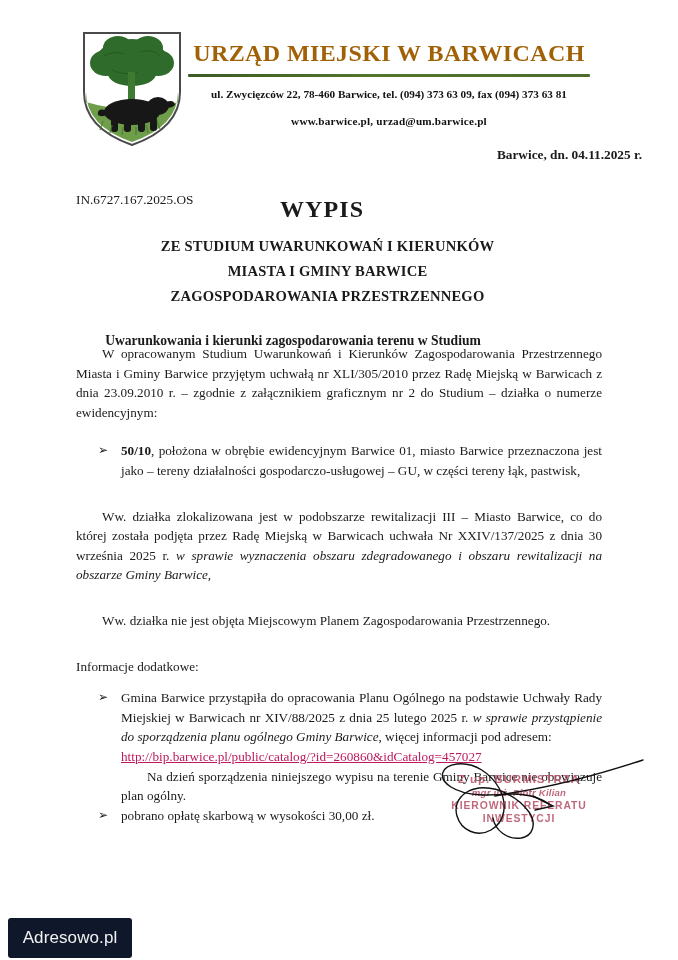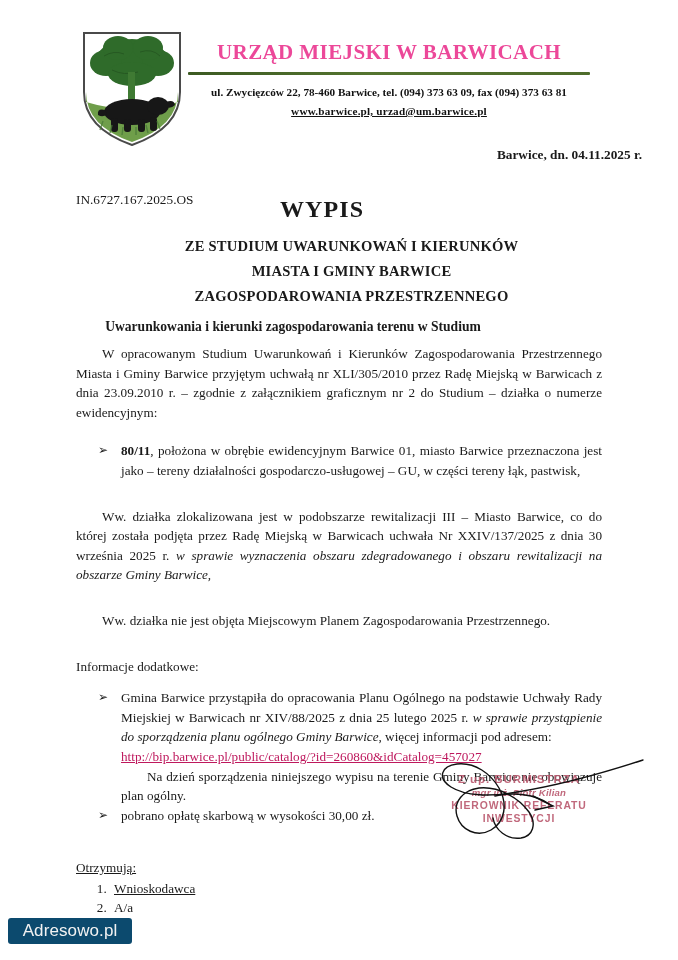--- a/index.html
+++ b/index.html
@@ -35,44 +35,43 @@
   .office-block {
     position: absolute;
     left: 188px;
     top: 18px;
     width: 402px;
     text-align: center;
   }
   .office-title {
     font-family: "Liberation Serif", "DejaVu Serif", serif;
     font-weight: bold;
-    font-size: 21px;
+    font-size: 24px;
     letter-spacing: 0.4px;
     white-space: nowrap;
-    color: #ec4899;
+    color: #a16207;
   }
   .rule-green {
     margin-top: 7px;
     width: 100%;
     height: 3px;
     background: linear-gradient(to right, #3c5a22, #54742f 45%, #4e6c2b);
     border-radius: 1px;
   }
   .contact-line {
     margin-top: 9px;
     font-weight: bold;
     font-size: 11.2px;
     line-height: 16px;
     color: #111;
     white-space: nowrap;
   }
   .contact-line.second {
-    margin-top: 3px;
+    margin-top: 11px;
     letter-spacing: 0.2px;
-    text-decoration: underline;
   }
 
   
   .date-line {
     position: absolute;
     right: 36px;
     top: 147px;
     font-size: 13.3px;
     white-space: nowrap;
     font-weight: bold;
@@ -95,32 +94,31 @@
     font-weight: bold;
     font-size: 24px;
     letter-spacing: 1.1px;
   }
   .subtitle-block {
     position: absolute;
     left: 0;
     top: 234px;
     width: 655px;
     text-align: center;
-    padding-left: 24px;
   }
   .subtitle {
     font-weight: bold;
     font-size: 14.6px;
     line-height: 25px;
     letter-spacing: 0.2px;
   }
   .section-heading {
     position: absolute;
     left: 0;
-    top: 319px;
+    top: 333px;
     width: 586px;
     text-align: center;
     font-weight: bold;
     font-size: 13.6px;
   }
 
   
   .body-area {
     position: absolute;
     left: 76px;
@@ -224,22 +222,22 @@
     padding-left: 4px;
   }
   .recipients .u { text-decoration: underline; }
 
   
   .watermark {
     position: absolute;
     left: 8px;
     top: 918px;
     width: 124px;
-    height: 26px;
-    background: #0c4a6e;
+    height: 40px;
+    background: #0f172a;
     border-radius: 3px;
     display: flex;
     align-items: center;
     justify-content: center;
   }
   .watermark span {
     color: #f2f2f2;
     font-family: "Liberation Sans", sans-serif;
     font-size: 17px;
     letter-spacing: 0.1px;
@@ -314,21 +312,21 @@
 
   <div class="body-area">
 
     <p class="para">W opracowanym Studium Uwarunkowań i Kierunków Zagospodarowania Przestrzennego Miasta i Gminy Barwice przyjętym uchwałą nr XLI/305/2010 przez Radę Miejską w Barwicach z dnia 23.09.2010 r. – zgodnie z załącznikiem graficznym nr 2 do Studium – działka o numerze ewidencyjnym:</p>
 
     <div class="gap-md"></div>
 
     <ul class="arrow-list">
       <li>
         <span class="bullet">➢</span>
-        <span class="b">80/11</span><span>, położona w obrębie ewidencyjnym Barwice 01, miasto Barwice przeznaczona jest jako – tereny działalności gospodarczo-usługowej – GU, w części tereny łąk, pastwisk,</span>
+        <span class="b">50/10</span><span>, położona w obrębie ewidencyjnym Barwice 01, miasto Barwice przeznaczona jest jako – tereny działalności gospodarczo-usługowej – GU, w części tereny łąk, pastwisk,</span>
       </li>
     </ul>
 
     <div class="gap-lg"></div>
 
     <p class="para">
       <span>Ww. działka zlokalizowana jest w podobszarze rewitalizacji III – Miasto Barwice, co do której została podjęta przez Radę Miejską w Barwicach uchwała Nr XXIV/137/2025 z dnia 30 września 2025 r. </span><span class="i">w sprawie wyznaczenia obszaru zdegradowanego i obszaru rewitalizacji na obszarze Gminy Barwice,</span>
     </p>
 
     <div class="gap-lg"></div>
@@ -374,29 +372,18 @@
                  C80 10 96 22 104 36 C113 52 110 70 96 78
                  C82 86 66 78 62 64 C58 50 68 38 84 36
                  C104 34 124 46 134 60 C142 72 138 84 126 86
                  C112 88 100 78 98 66"></path>
         <path d="M100 44 C118 40 140 42 154 52"></path>
         <path d="M138 44 L158 54 L140 58"></path>
       </g>
     </svg>
   </div>
 
-  <div class="recipients">
-    <div class="head">Otrzymują:</div>
-    <ol>
-      <li>
-        <span class="u">Wnioskodawca</span>
-      </li>
-      <li>
-        <span>A/a</span>
-      </li>
-    </ol>
-  </div>
 
   <div class="watermark">
     <span>Adresowo.pl</span>
   </div>
 
 </div>
 
 </body></html>

